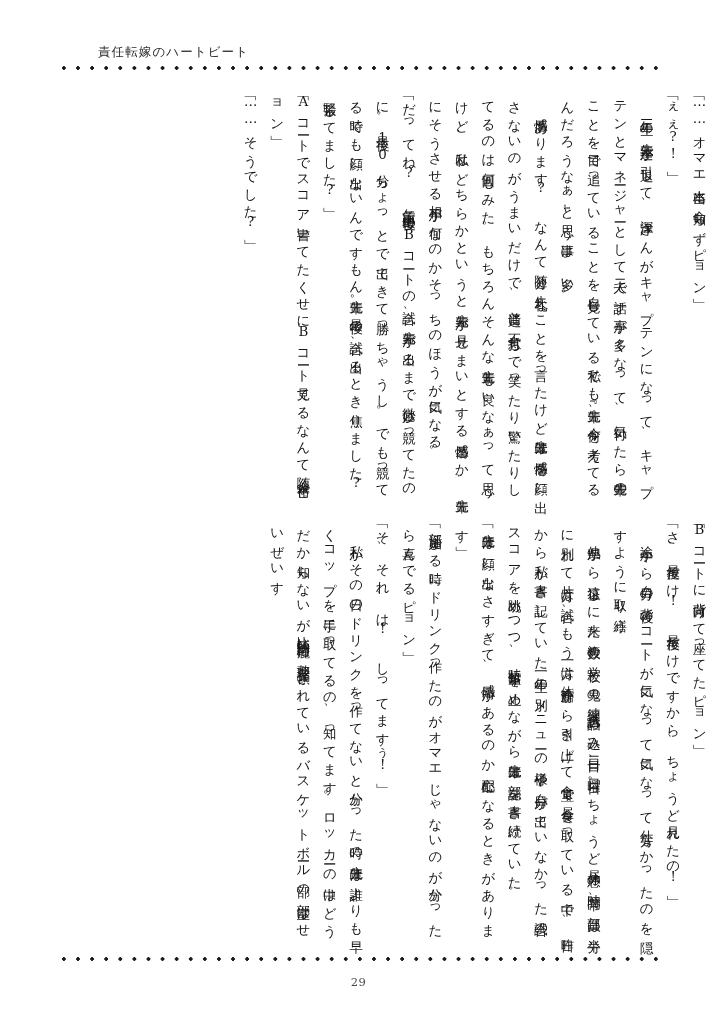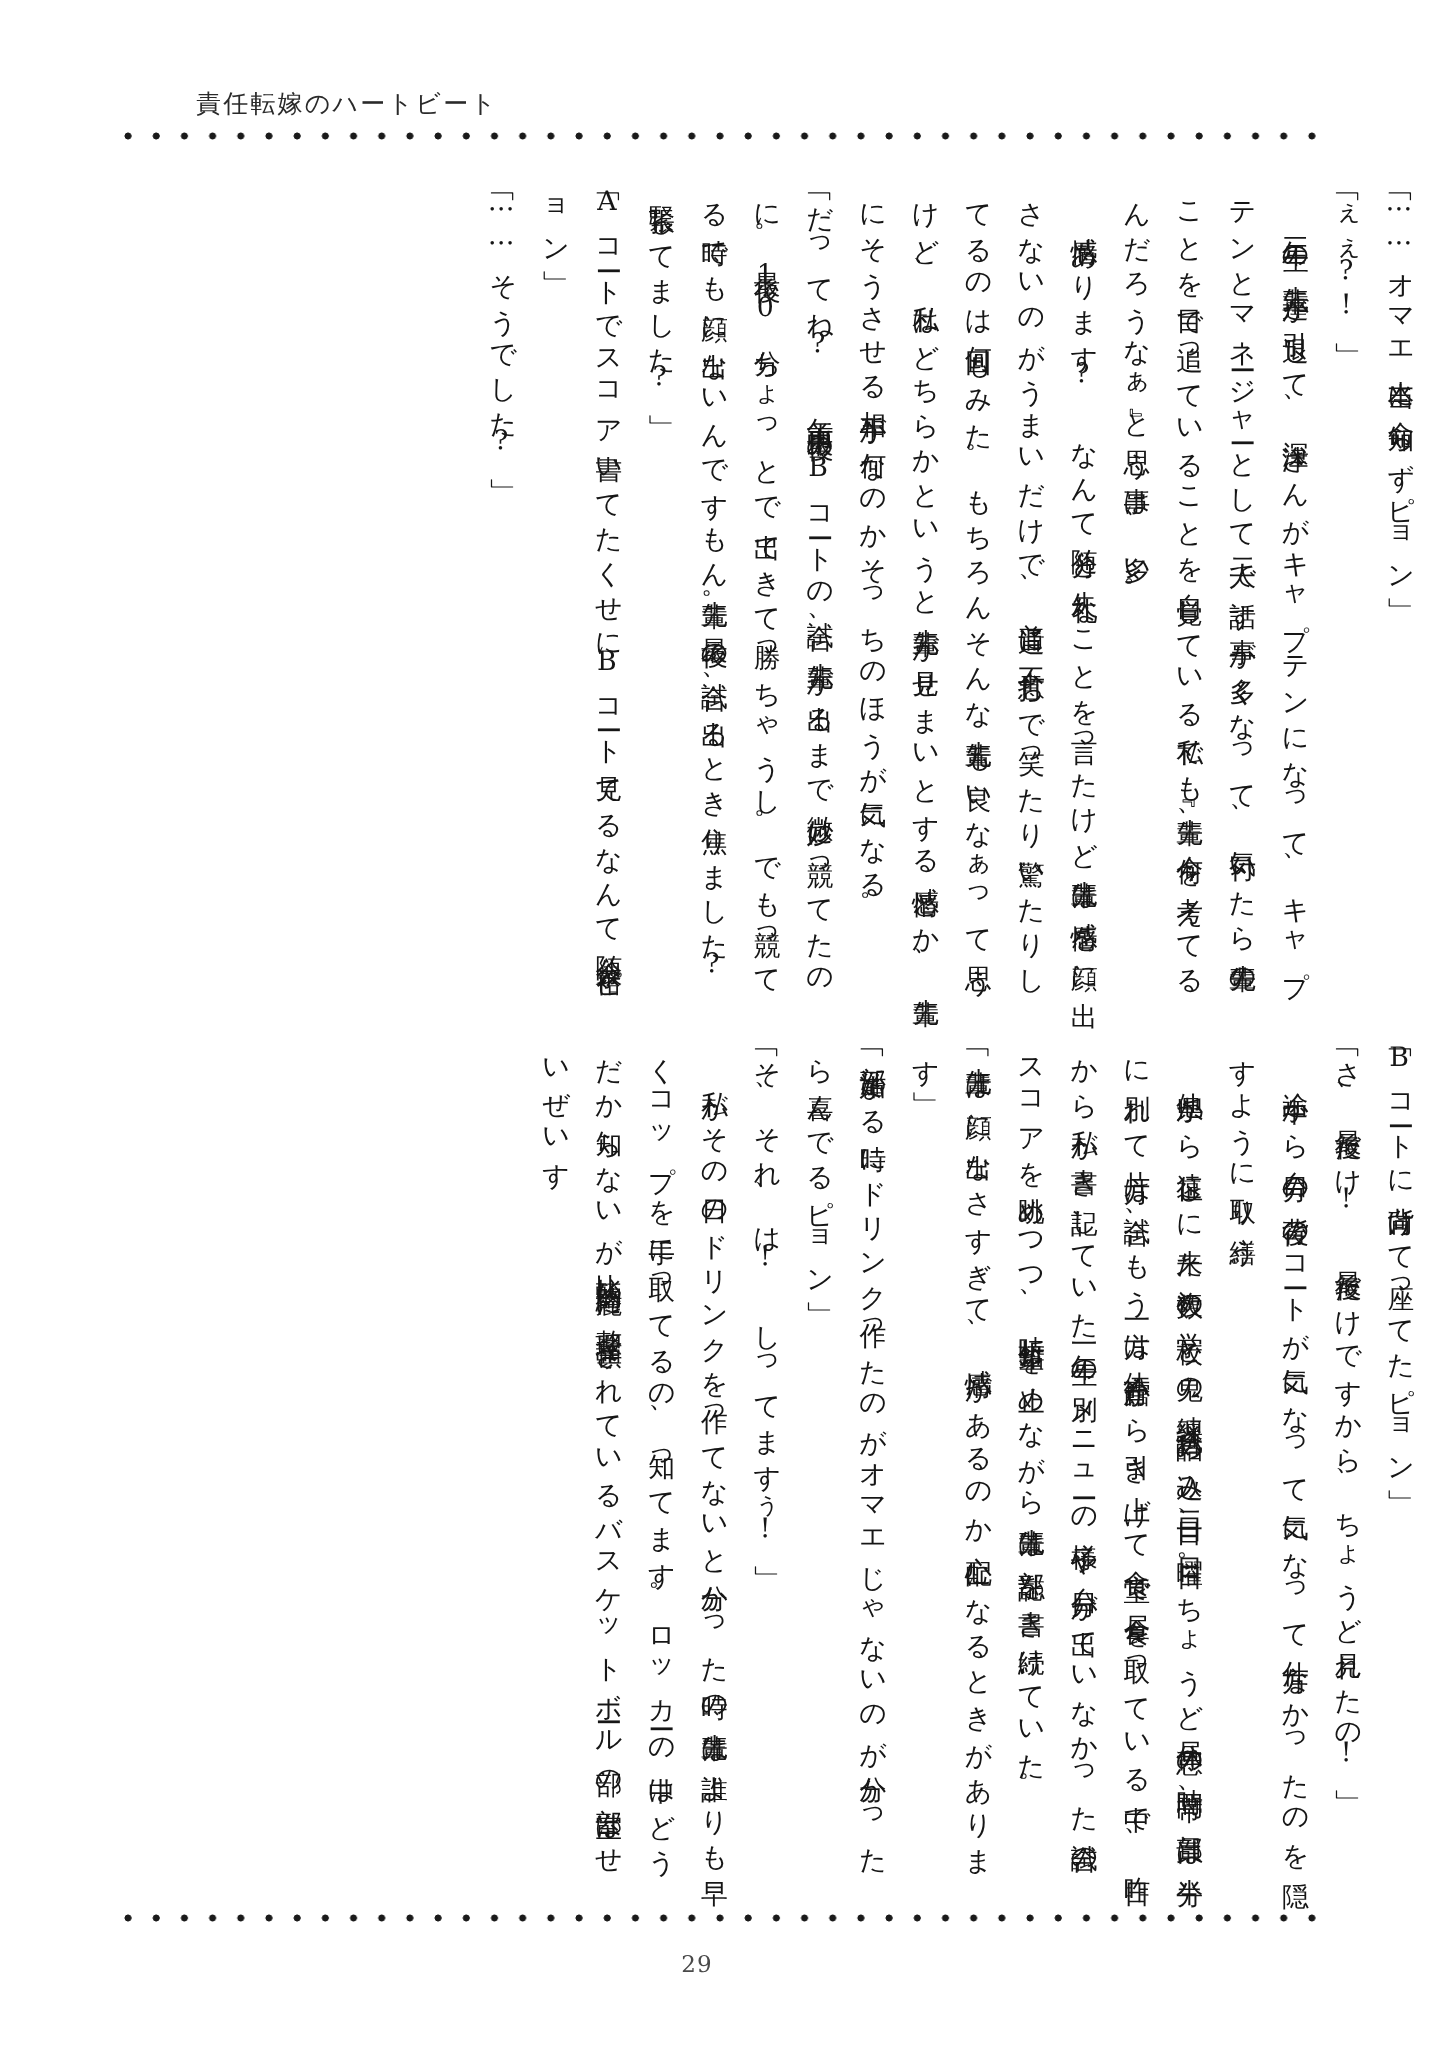--- a/index.html
+++ b/index.html
@@ -94,21 +94,21 @@
     top: 520px;
     right: 58px;
     height: 412px;
     width: 604px;
   }
 
   
   .page-number {
     position: absolute;
     top: 975px;
-    left: 0;
+    left: 10px;
     width: 697px;
     text-align: center;
     font-size: 11.5px;
     color: #4a4a4a;
     letter-spacing: 0.5px;
     font-family: "DejaVu Serif", "Liberation Serif", serif;
   }
 </style>
 </head>
 <body>

